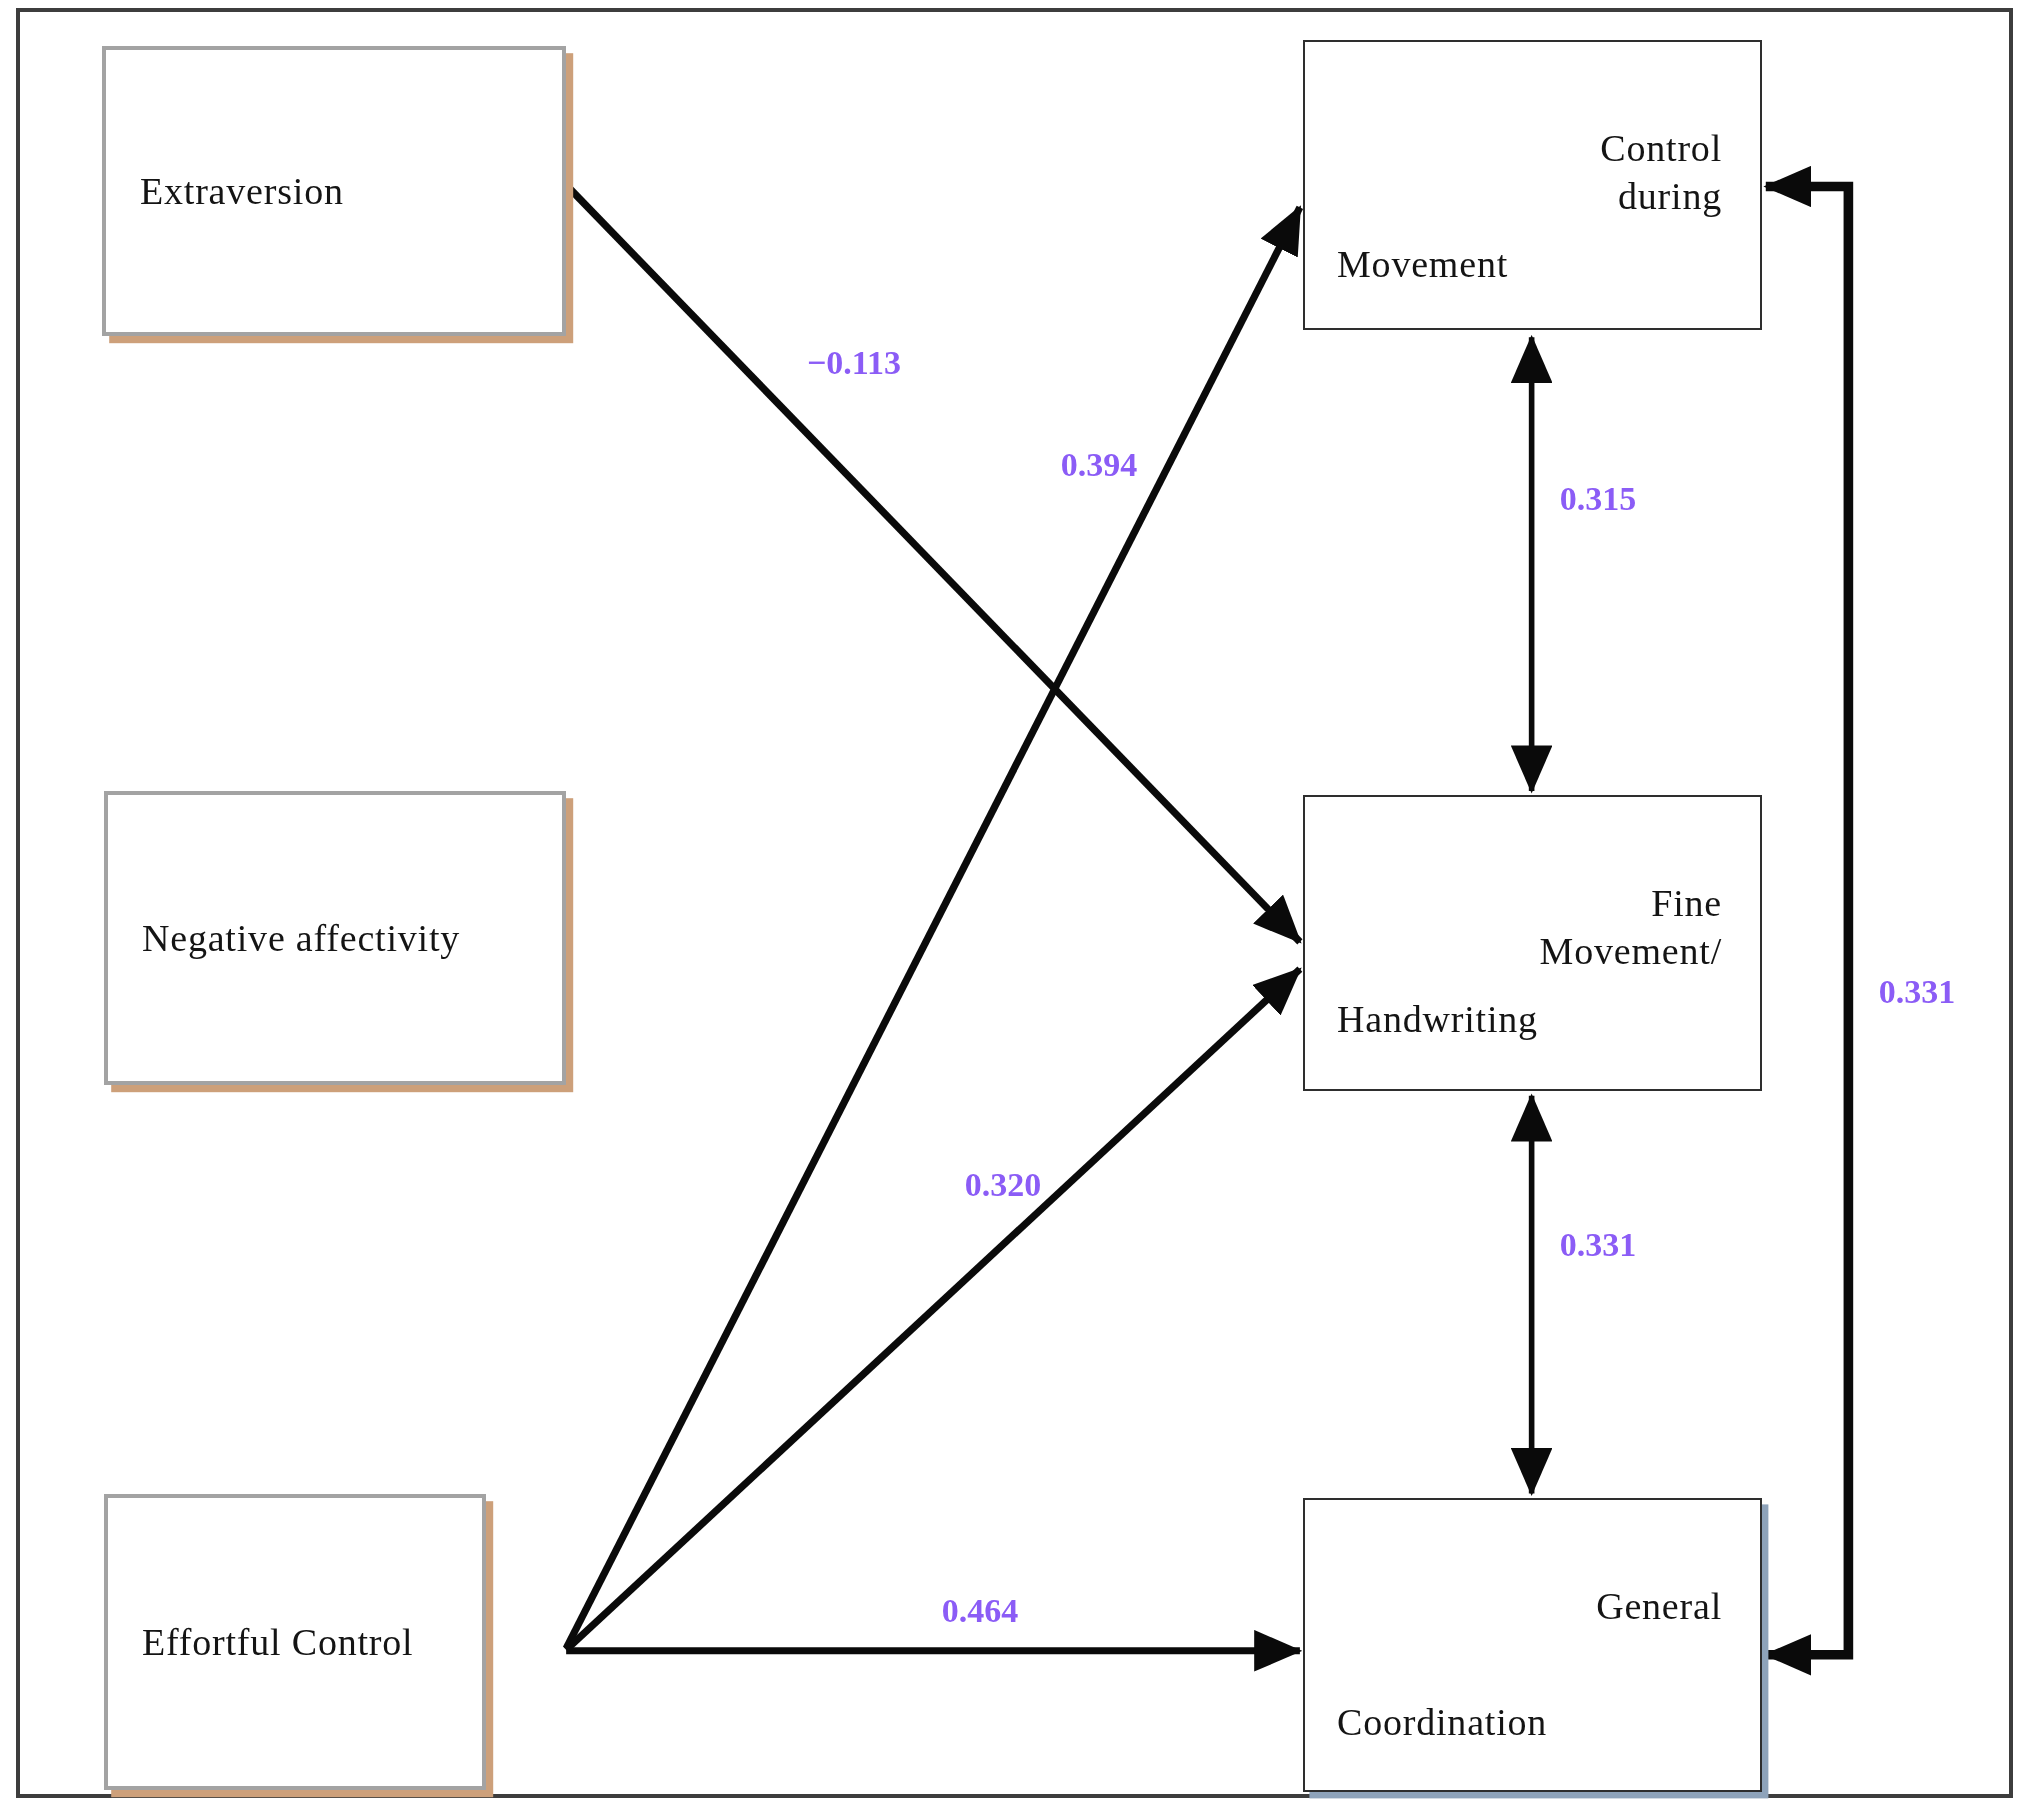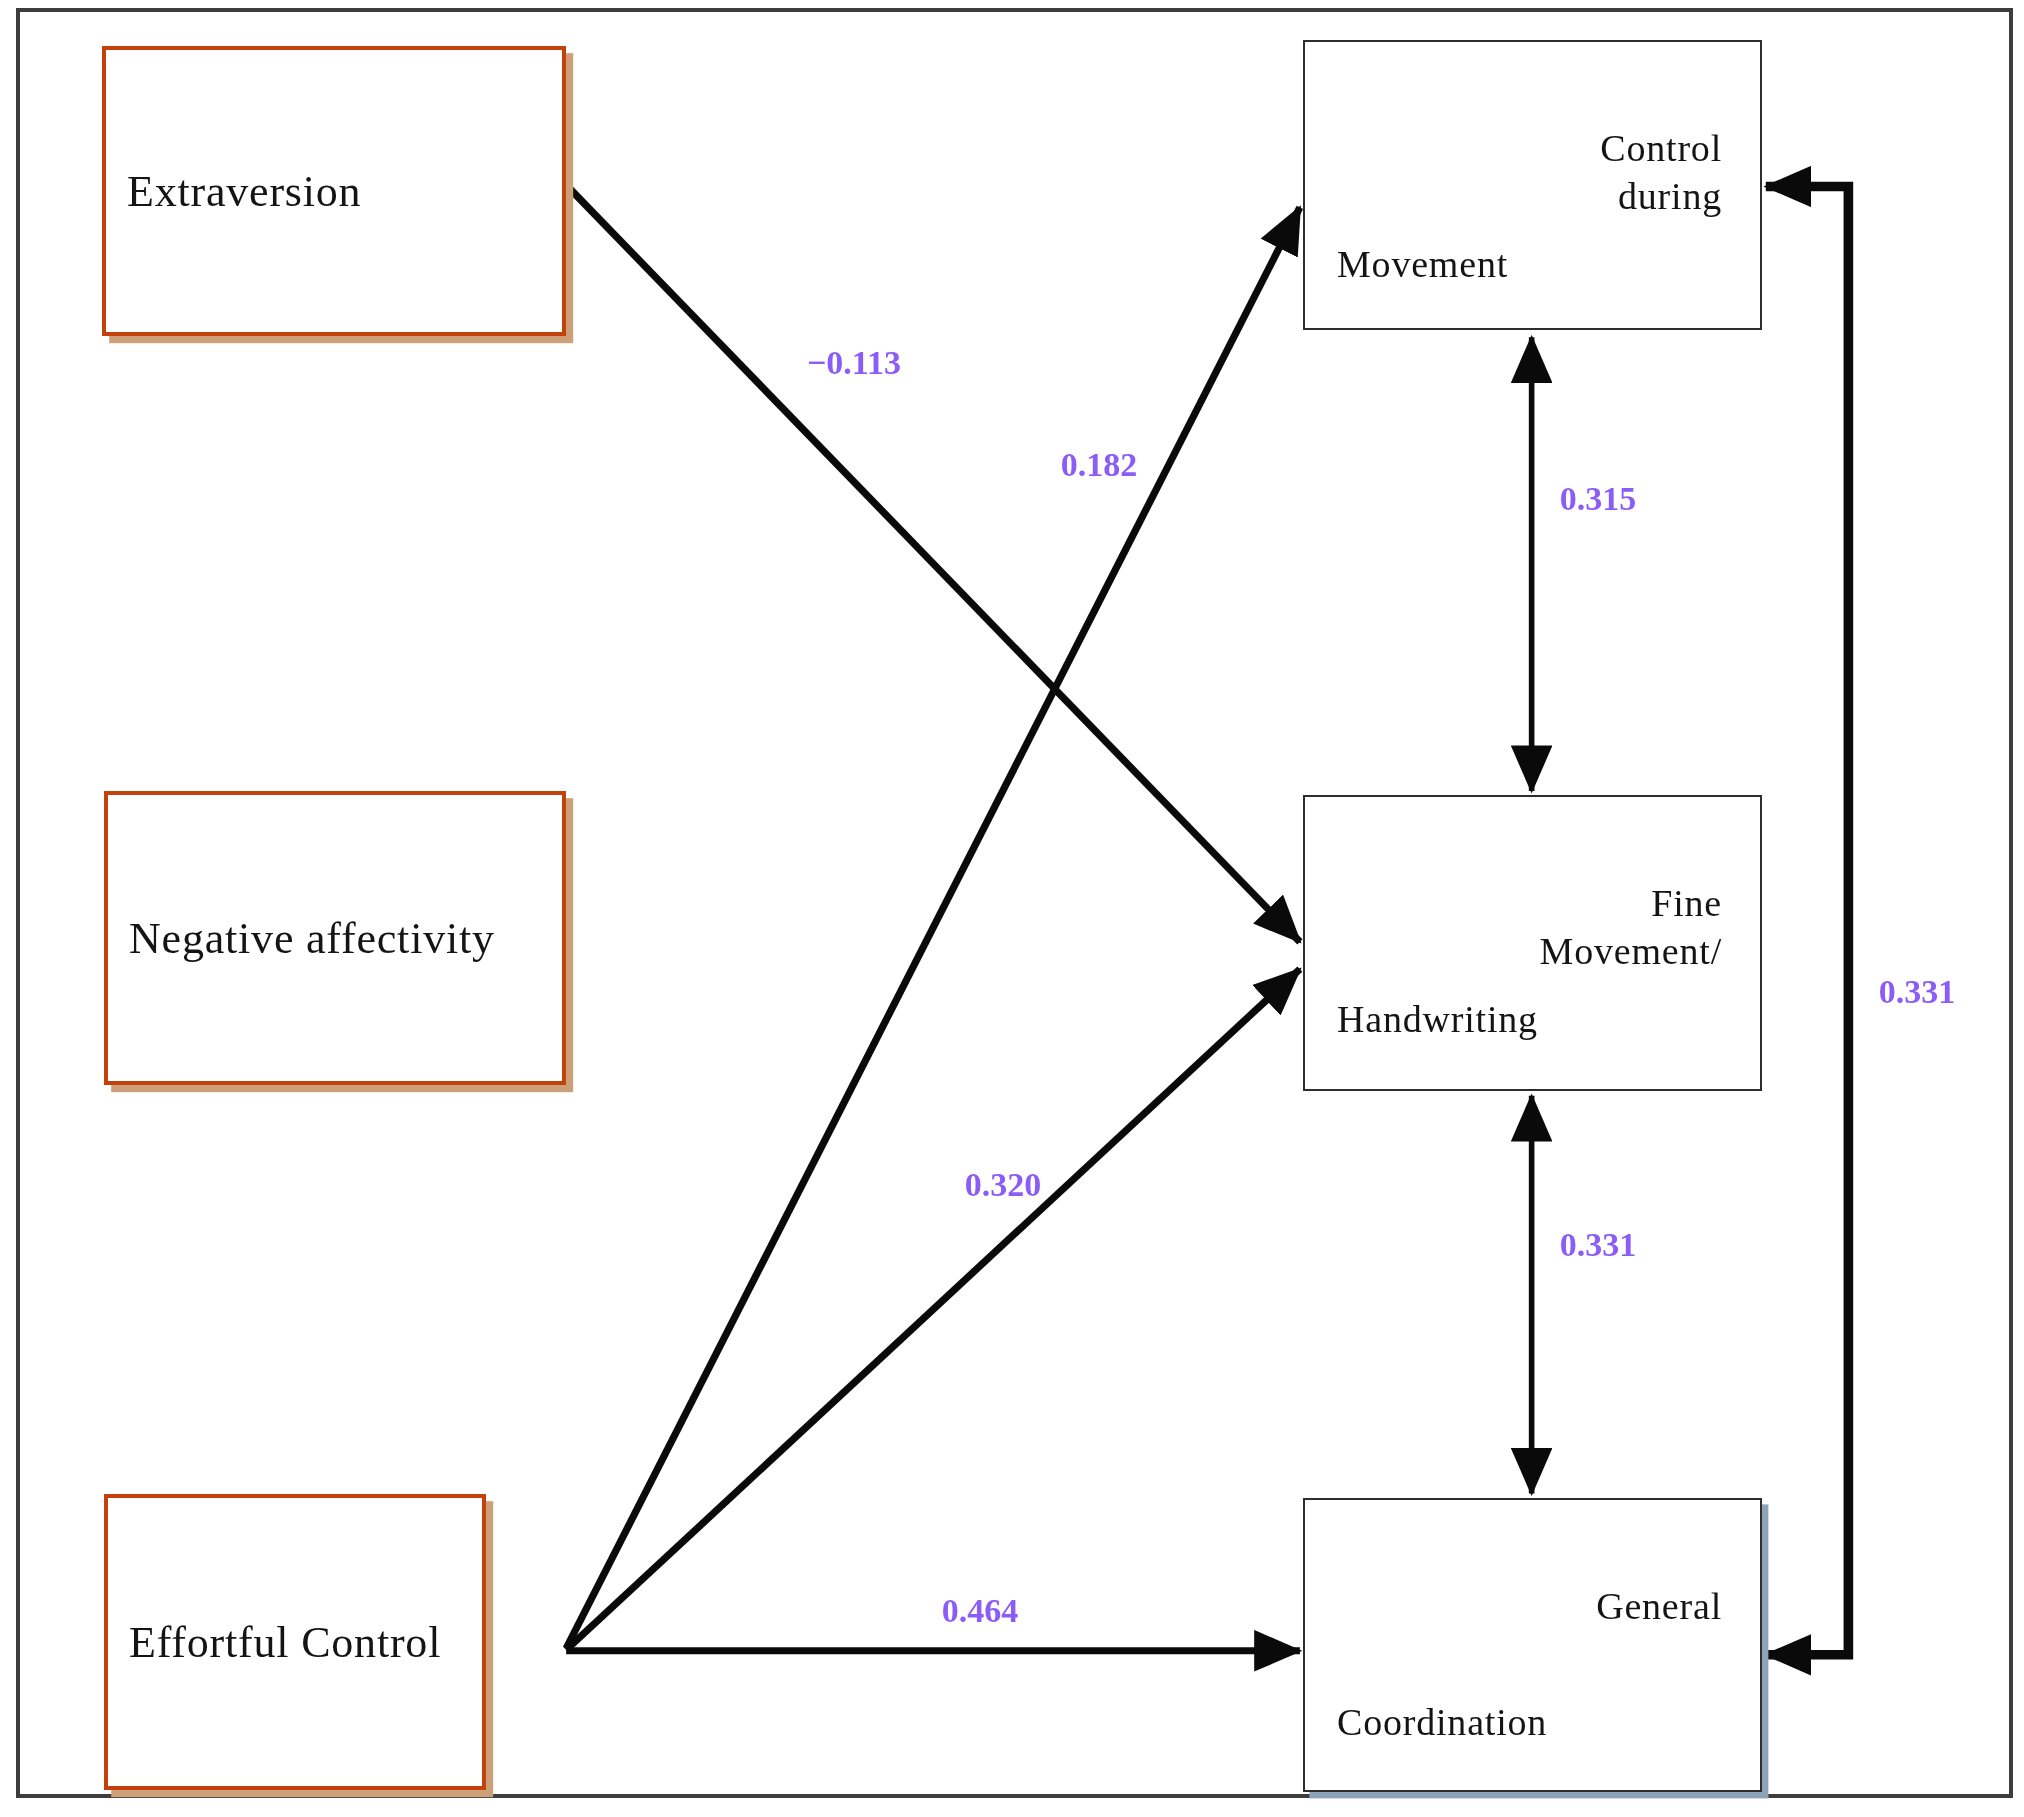--- a/index.html
+++ b/index.html
@@ -20,25 +20,25 @@
     position:absolute;left:16px;top:8px;width:1997px;height:1790px;
     border:4px solid var(--frame);
     box-sizing:border-box;
   }
   svg.edges{position:absolute;left:0;top:0;width:2024px;height:1818px;}
   .node{
     position:absolute;box-sizing:border-box;background:#fff;
     color:#141414;
   }
   .node-left{
-    border:4px solid #c2410c;
+    border:4px solid #a3a3a3;
     box-shadow:7.2px 7.2px 0 0 var(--tan);
     display:flex;align-items:center;
-    padding-left:21px;
-    font-size:44px;letter-spacing:0.8px;
+    padding-left:34px;
+    font-size:38px;letter-spacing:0.8px;
   }
   .node-right{
     border:2.4px solid #2e2e2e;
     padding:84px 38px 0 32px;
     font-size:38px;letter-spacing:0.8px;
   }
   .node-right .l1{display:flex;justify-content:space-between;height:92px;align-items:flex-end;flex-direction:column;}
   .node-right .l2{display:flex;height:92px;align-items:center;}
   .shadow-slate{box-shadow:6.4px 6.4px 0 0 var(--slate);}
   #node-extraversion{left:102px;top:46px;width:464px;height:290px;}
@@ -125,21 +125,21 @@
     <div class="l1">
       <span>General</span>
       <span></span>
     </div>
     <div class="l2">
       <span>Coordination</span>
     </div>
   </div>
 
   <div class="coef" id="coef-ext-fine">−0.113</div>
-  <div class="coef" id="coef-eff-control">0.182</div>
+  <div class="coef" id="coef-eff-control">0.394</div>
   <div class="coef" id="coef-control-fine">0.315</div>
   <div class="coef" id="coef-eff-fine">0.320</div>
   <div class="coef" id="coef-fine-general">0.331</div>
   <div class="coef" id="coef-control-general">0.331</div>
   <div class="coef" id="coef-eff-general">0.464</div>
 
 </div>
 
 
 </body></html>

